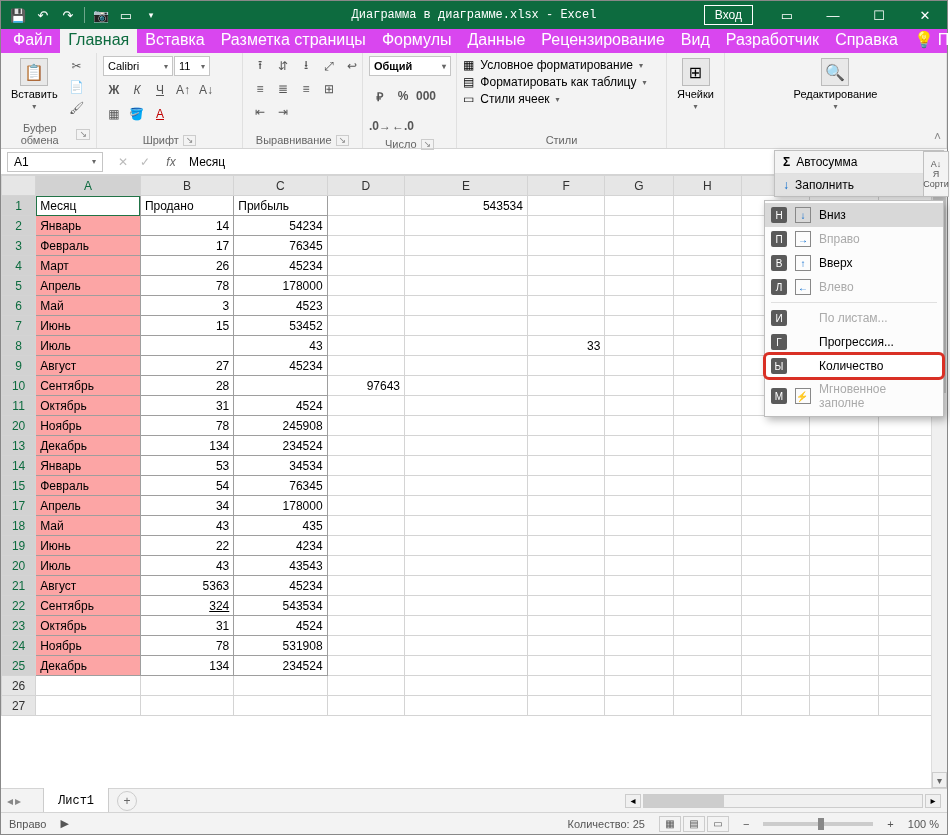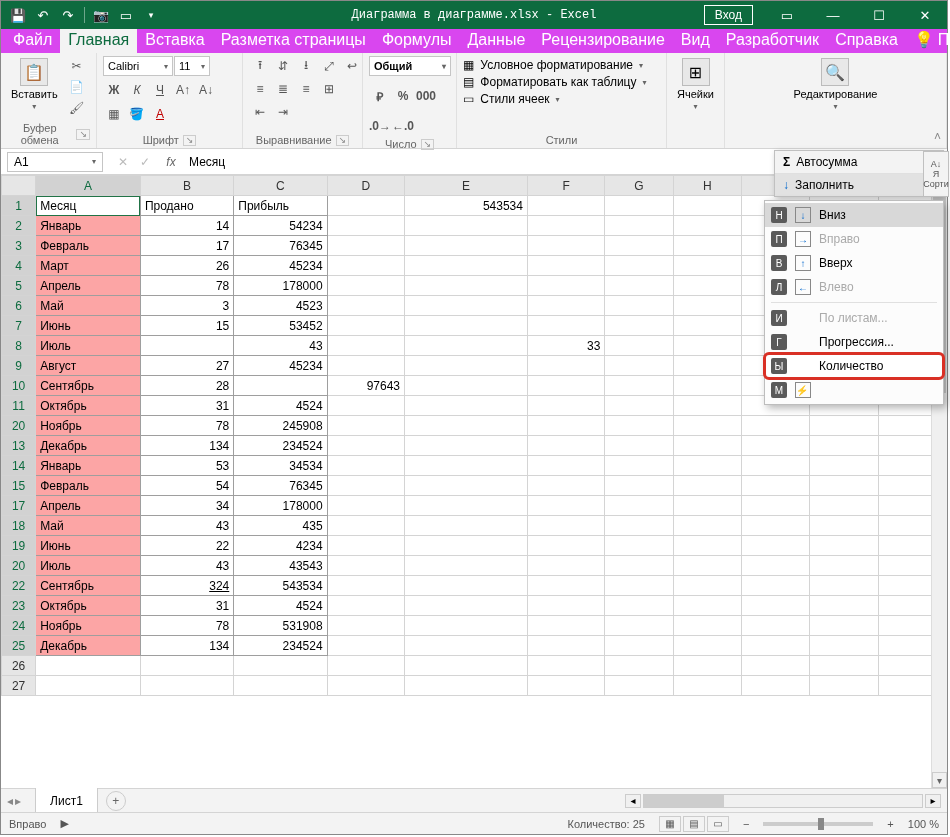--- a/index.html
+++ b/index.html
@@ -59,21 +59,21 @@
   .grid .selcol th, .grid th.selhdr { background: #d2d2d2; color: #0d6b3f; }
   .grid td.selcell { background: #fca5a5; }
   .grid td.selactive { background: #fff; outline: 1px solid #217346; outline-offset: -1px; }
   col.cA { width: 92px; } col.cB { width: 82px; } col.cC { width: 82px; }
   col.cD { width: 68px; } col.cE { width: 108px; } col.cF { width: 68px; }
   col.cG { width: 60px; } col.cH { width: 60px; } col.cR { width: 60px; }
 
   
   .sheetbar { height: 24px; border-top: 1px solid #d4d4d4; display: flex; align-items: center; background: #f3f3f3; font-size: 12px; }
   .sheetbar .nav { display:flex; gap:2px; padding:0 6px; color:#888; }
-  .sheettab { background: #fff; border: 1px solid #ccc; border-bottom: none; padding: 18px 14px; margin-left: 8px; cursor: pointer; }
+  .sheettab { background: #fff; border: 1px solid #ccc; border-bottom: none; padding: 18px 14px; margin-left: 16px; cursor: pointer; font-family: Liberation Mono, monospace; }
   .addsheet { width: 20px; height: 20px; border: 1px solid #ccc; border-radius: 50%; display:flex; align-items:center; justify-content:center; margin-left:8px; color:#666; cursor:pointer; }
   .sheetbar .hscroll { flex:1; display:flex; justify-content:flex-end; align-items:center; padding-right:6px; gap:2px; }
   .hscroll .track { width: 280px; height: 14px; background:#f0f0f0; border:1px solid #ccc; position:relative; }
   .hscroll .thumb { position:absolute; left:0; top:0; bottom:0; width:80px; background:#cdcdcd; }
   .hscroll .arr { width:16px; height:14px; border:1px solid #ccc; background:#f0f0f0; display:flex; align-items:center; justify-content:center; font-size:10px; cursor:pointer; }
 
   
   .status { height: 22px; border-top: 1px solid #d4d4d4; background: #f3f3f3; display:flex; align-items:center; font-size:11px; color:#555; padding:0 8px; gap:14px; }
   .status .sp { flex:1; }
   .status .vbtns { display:flex; gap:2px; }
@@ -599,20 +599,34 @@
             <td></td>
             <td></td>
             <td></td>
             <td></td>
             <td></td>
             <td></td>
             <td></td>
             <td></td>
           </tr>
           <tr>
+            <th class="rowhdr selhdr">21</th>
+            <td class="selcell" style="border-color: rgb(158, 158, 158);">Август</td>
+            <td class="num" style="border-color: rgb(158, 158, 158);">5363</td>
+            <td class="num" style="border-color: rgb(158, 158, 158);">45234</td>
+            <td></td>
+            <td></td>
+            <td></td>
+            <td></td>
+            <td></td>
+            <td></td>
+            <td></td>
+            <td></td>
+          </tr>
+          <tr>
             <th class="rowhdr selhdr">22</th>
             <td class="selcell" style="border-color: rgb(158, 158, 158);">Сентябрь</td>
             <td class="num" style="border-color: rgb(158, 158, 158); text-decoration: underline;">324</td>
             <td class="num" style="border-color: rgb(158, 158, 158);">543534</td>
             <td></td>
             <td></td>
             <td></td>
             <td></td>
             <td></td>
             <td></td>
@@ -785,14 +799,15 @@
     <span>Прогрессия...</span>
   </div>
   <div class="mi highlight">
     <span class="key">Ы</span>
     <span style="width:16px;"></span>
     <span>Количество</span>
   </div>
   <div class="mi disabled">
     <span class="key">М</span>
     <span class="mic">⚡</span>
+    <span>Мгновенное заполне</span>
   </div>
 </div>
 
 </body></html>

